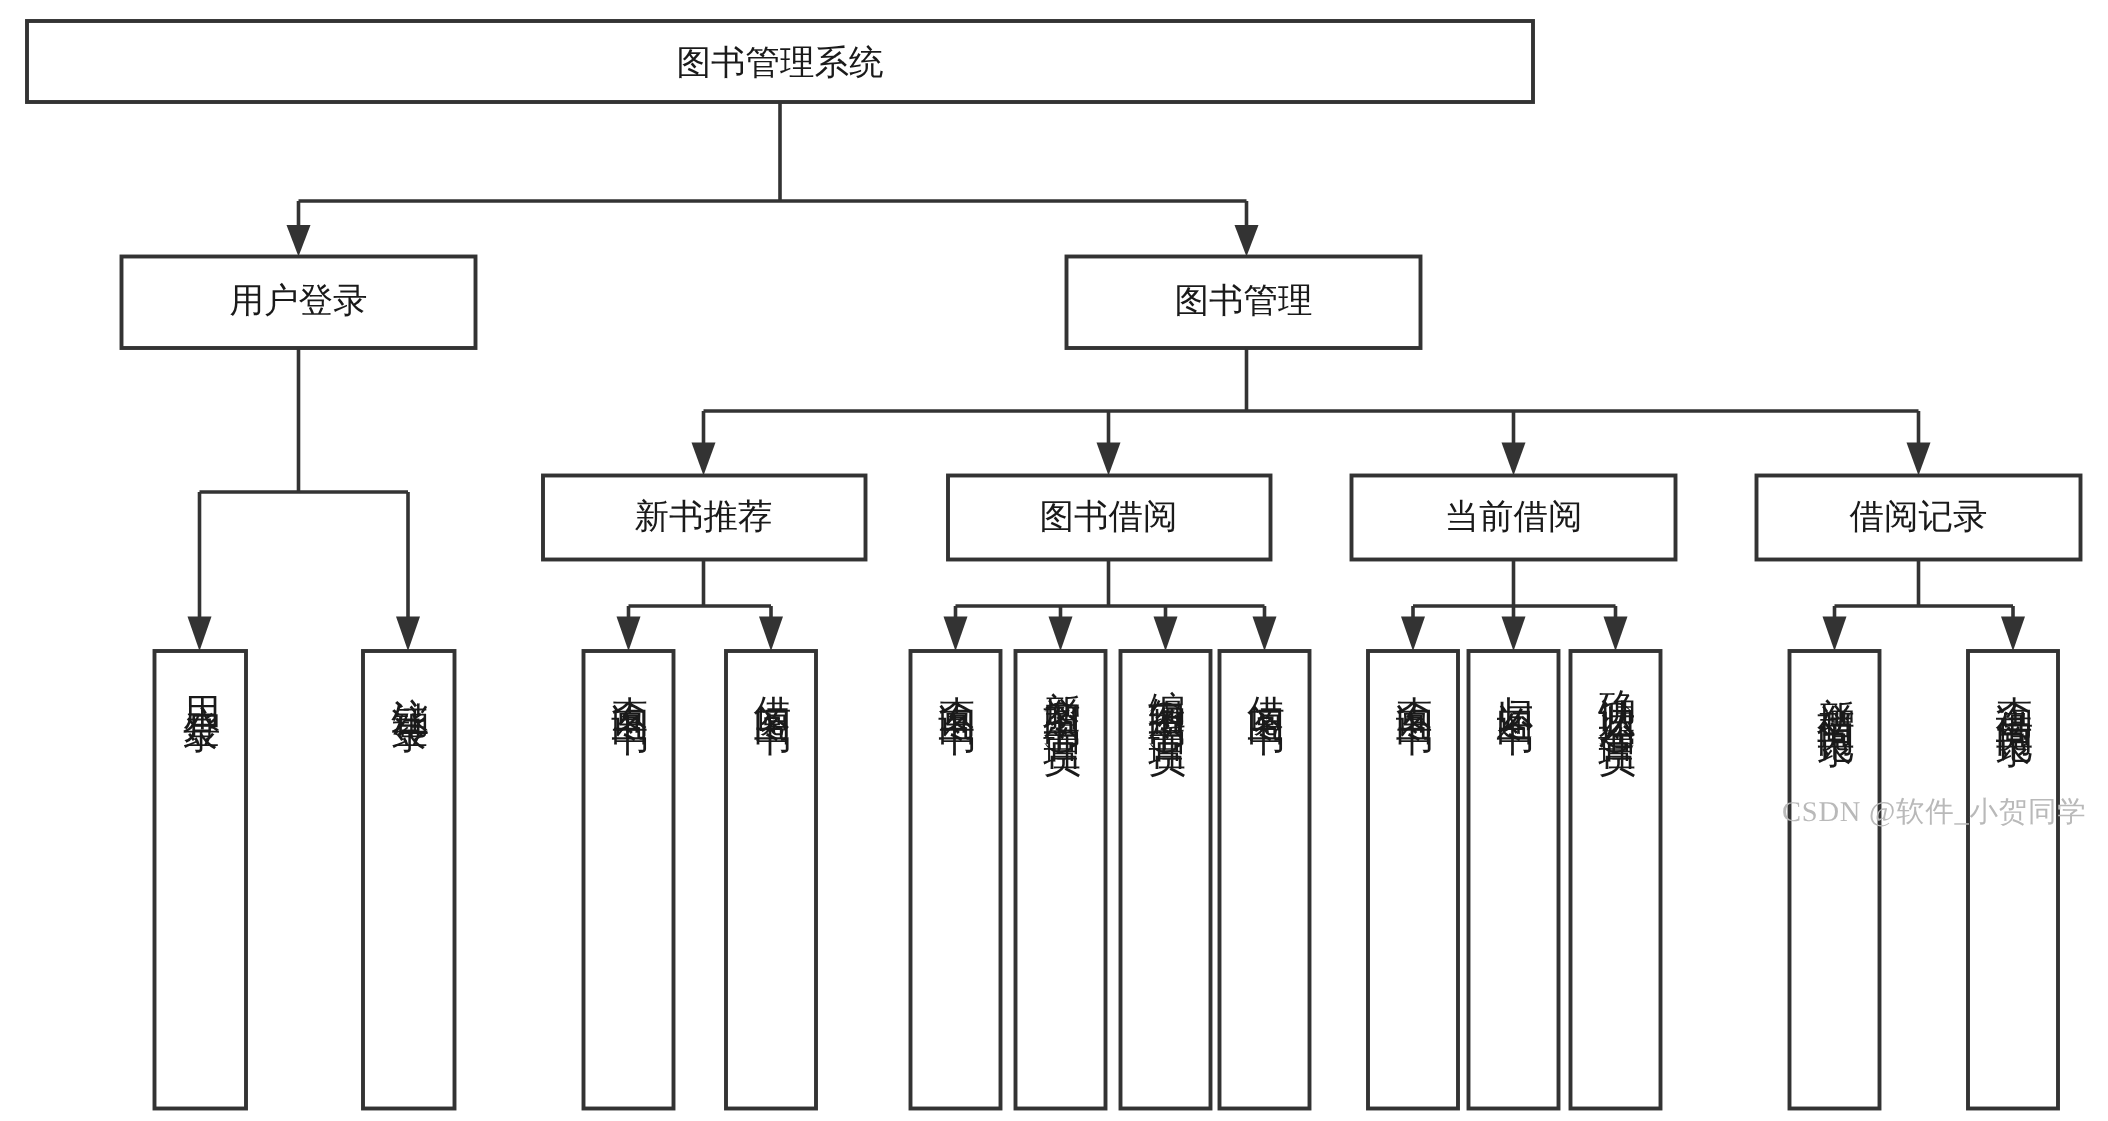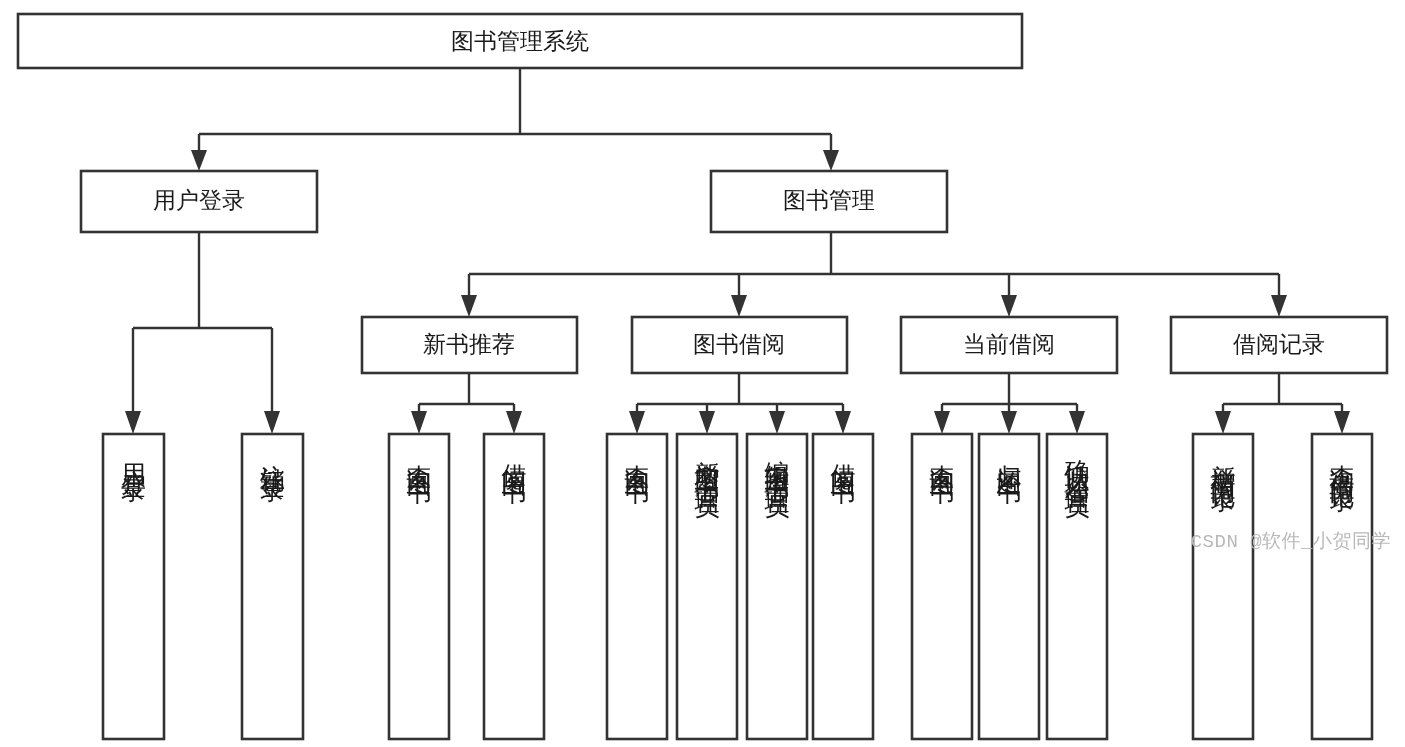--- a/index.html
+++ b/index.html
@@ -61,21 +61,21 @@
     font-size: 25px;
     line-height: 1.0;
     letter-spacing: 5px;
     color: #1a1a1a;
     white-space: nowrap;
   }
   #watermark {
     position: absolute;
     right: 14px;
     bottom: 6px;
-    font-family: Liberation Mono, monospace;
+    font-family: Liberation Serif, serif;
     font-size: 19px;
     color: #b9b9b9;
     letter-spacing: 0.5px;
     white-space: nowrap;
   }
 </style>
 </head>
 <body>
 
 <div id="diagram-root">

